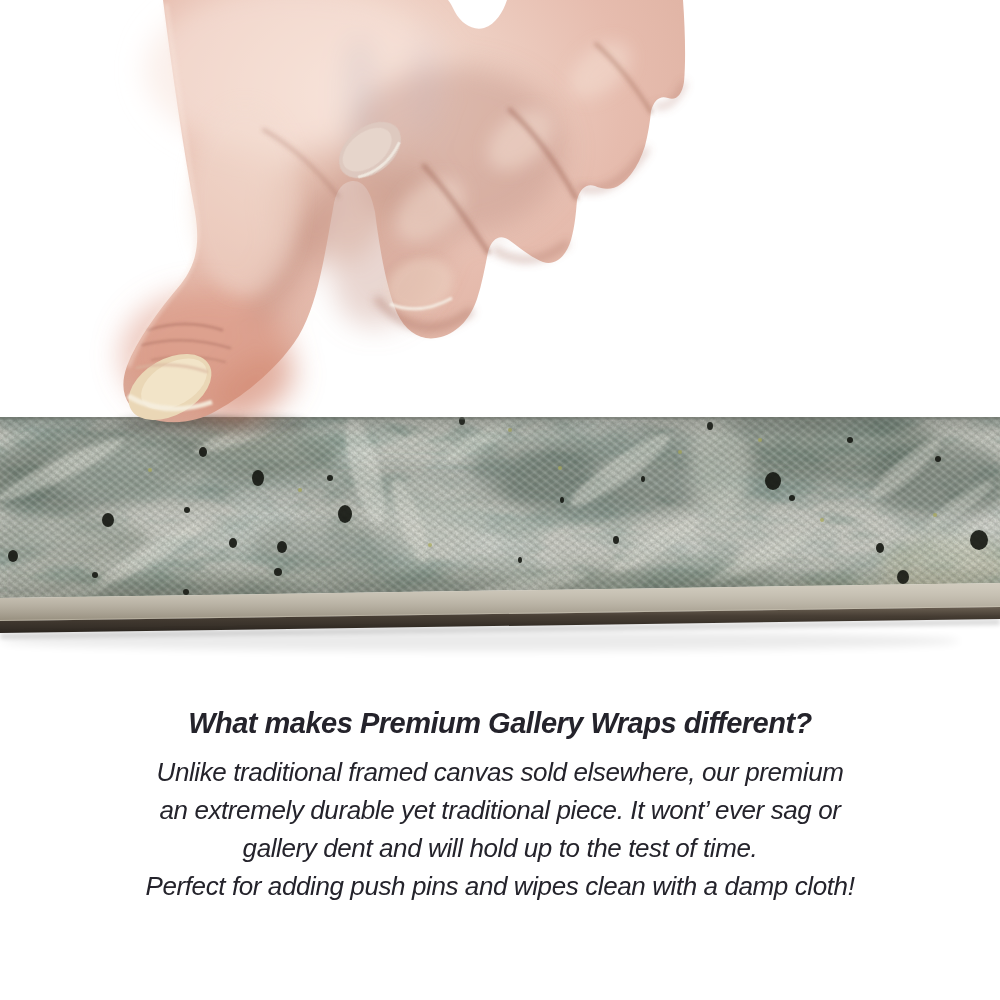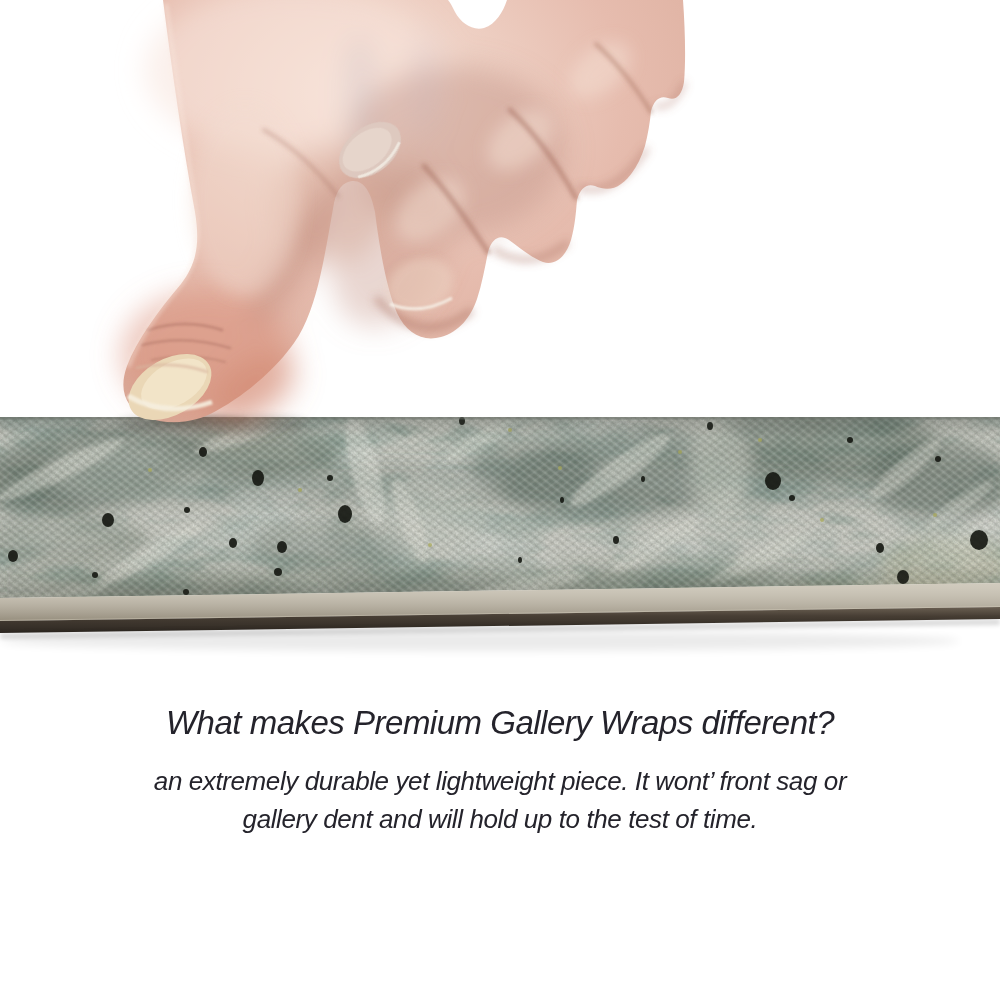--- a/index.html
+++ b/index.html
@@ -1,21 +1,21 @@
 <!DOCTYPE html>
 <html><head>
 <meta charset="utf-8">
 <style>
   html,body{margin:0;padding:0;background:#ffffff;}
   .stage{position:relative;width:1000px;height:1000px;background:#ffffff;overflow:hidden;
          font-family:"Liberation Sans",sans-serif;}
   .photo-svg{position:absolute;left:0;top:0;display:block;}
   .caption{position:absolute;left:0;top:704px;width:1000px;text-align:center;
            color:#24232b;font-style:italic;}
-  .caption h2{margin:0 0 20px 0;font-size:33px;line-height:38px;font-weight:400;
+  .caption h2{margin:0 0 11px 0;font-size:29px;line-height:38px;font-weight:700;
               letter-spacing:-0.5px;}
   .caption .line{font-size:26px;line-height:38px;font-weight:400;letter-spacing:-0.4px;}
 </style>
 </head>
 <body>
 
 <div class="stage">
 
   <svg class="photo-svg" width="1000" height="680" viewBox="0 0 1000 680">
     <defs>
@@ -292,16 +292,18 @@
         <path d="M128,396 Q 166,418 212,402" stroke="#f6efdf" stroke-width="5" fill="none" opacity="0.9" filter="url(#b1)"></path>
         <path d="M136,368 Q 172,360 208,372" stroke="#d8b49e" stroke-width="3" fill="none" opacity="0.6" filter="url(#b1)"></path>
       </g>
 
       <path d="M166,4 C176,80 187,150 196,214 C200,244 196,264 180,286 C157,312 138,341 128,367" stroke="#fae9e0" stroke-width="4" fill="none" opacity="0.5" filter="url(#b2)"></path>
     </g>
   </svg>
 
   <div class="caption">
     <h2>What makes Premium Gallery Wraps different?</h2>
-    <div class="line">an extremely durable yet lightweight piece. It wont’ front sag or</div>
+    <div class="line">Unlike traditional framed canvas sold elsewhere, our premium</div>
+    <div class="line">an extremely durable yet traditional piece. It wont’ ever sag or</div>
     <div class="line">gallery dent and will hold up to the test of time.</div>
+    <div class="line">Perfect for adding push pins and wipes clean with a damp cloth!</div>
   </div>
 </div>
 
 </body></html>

